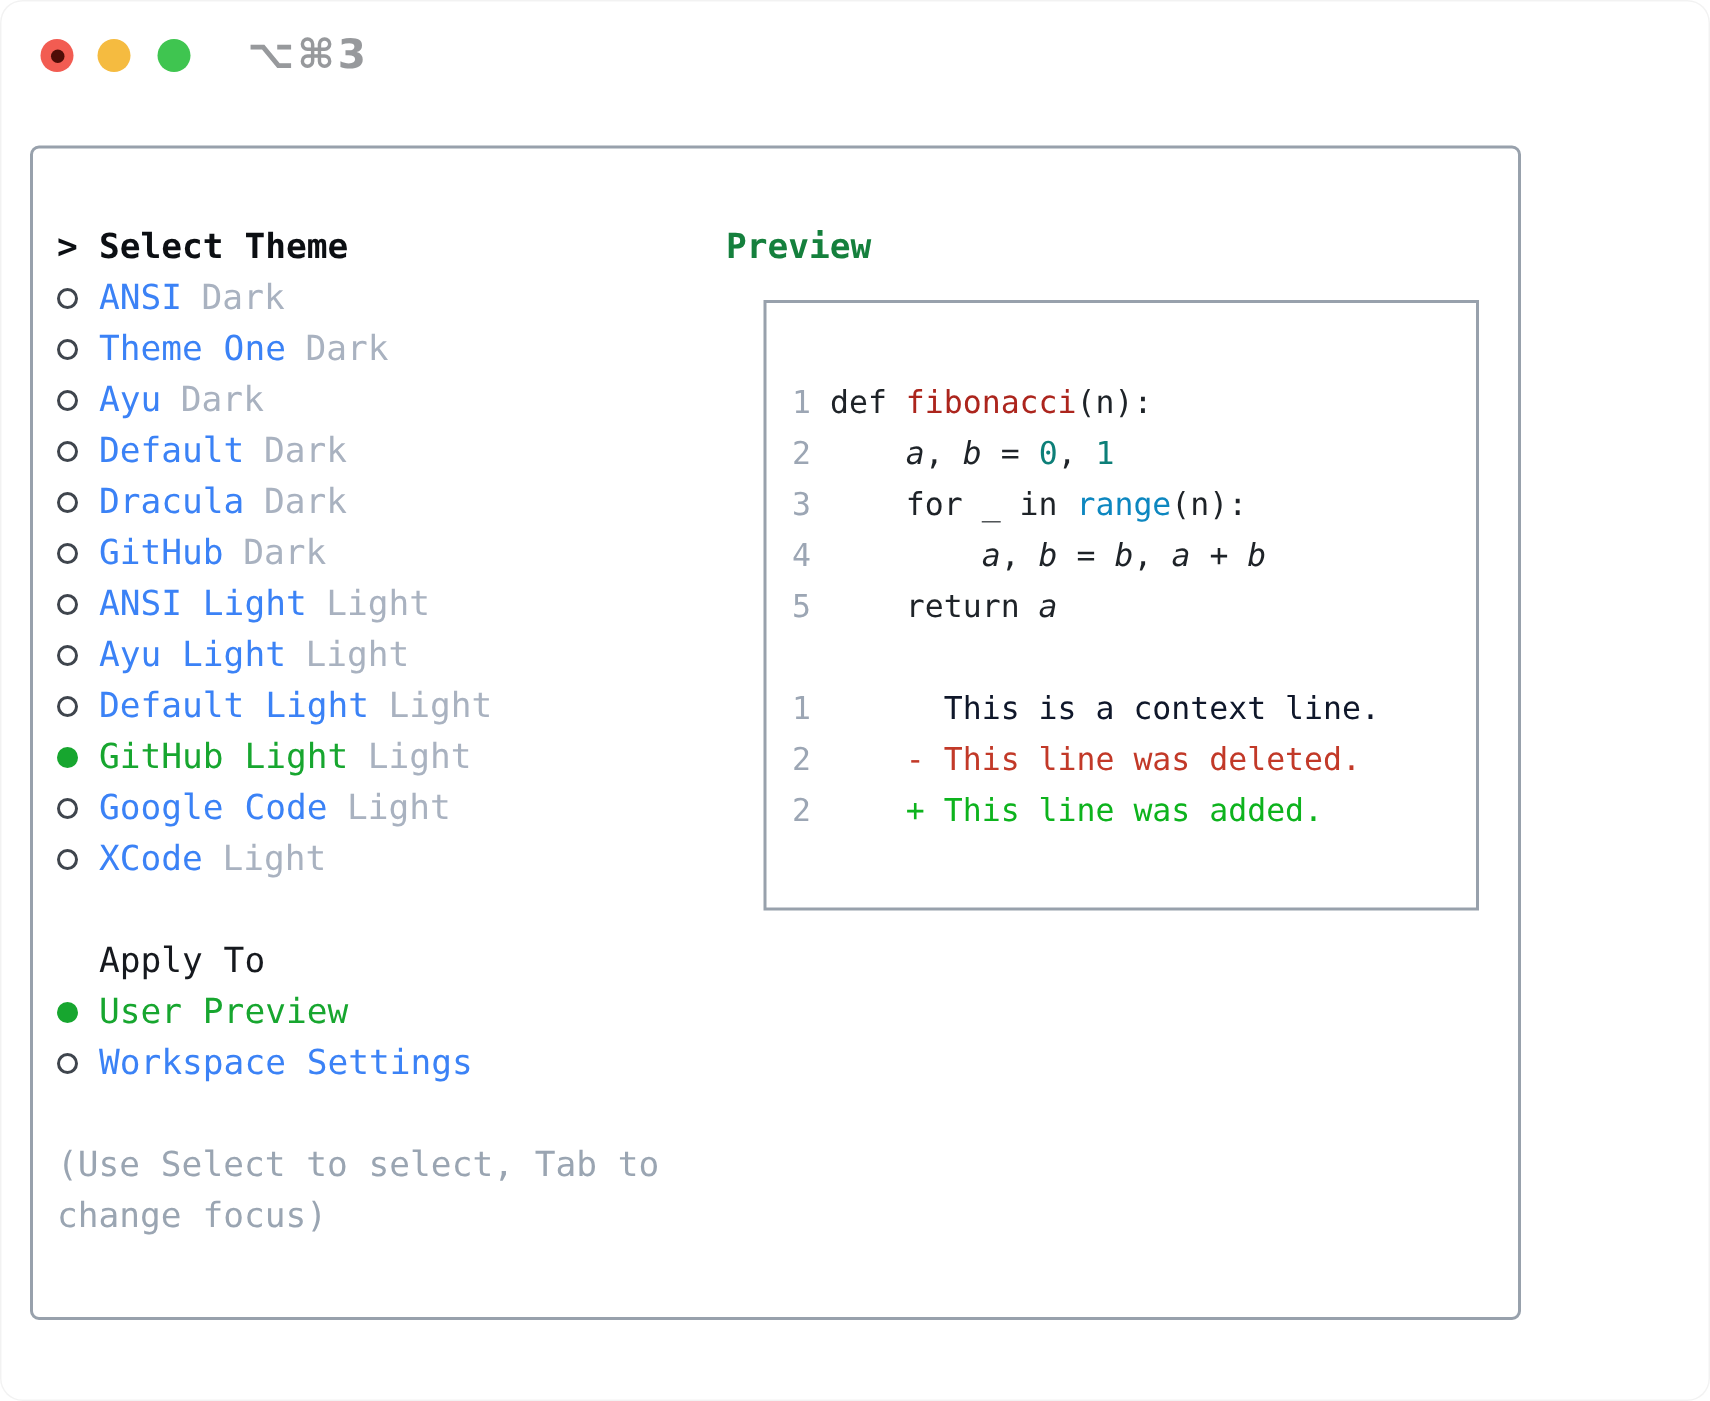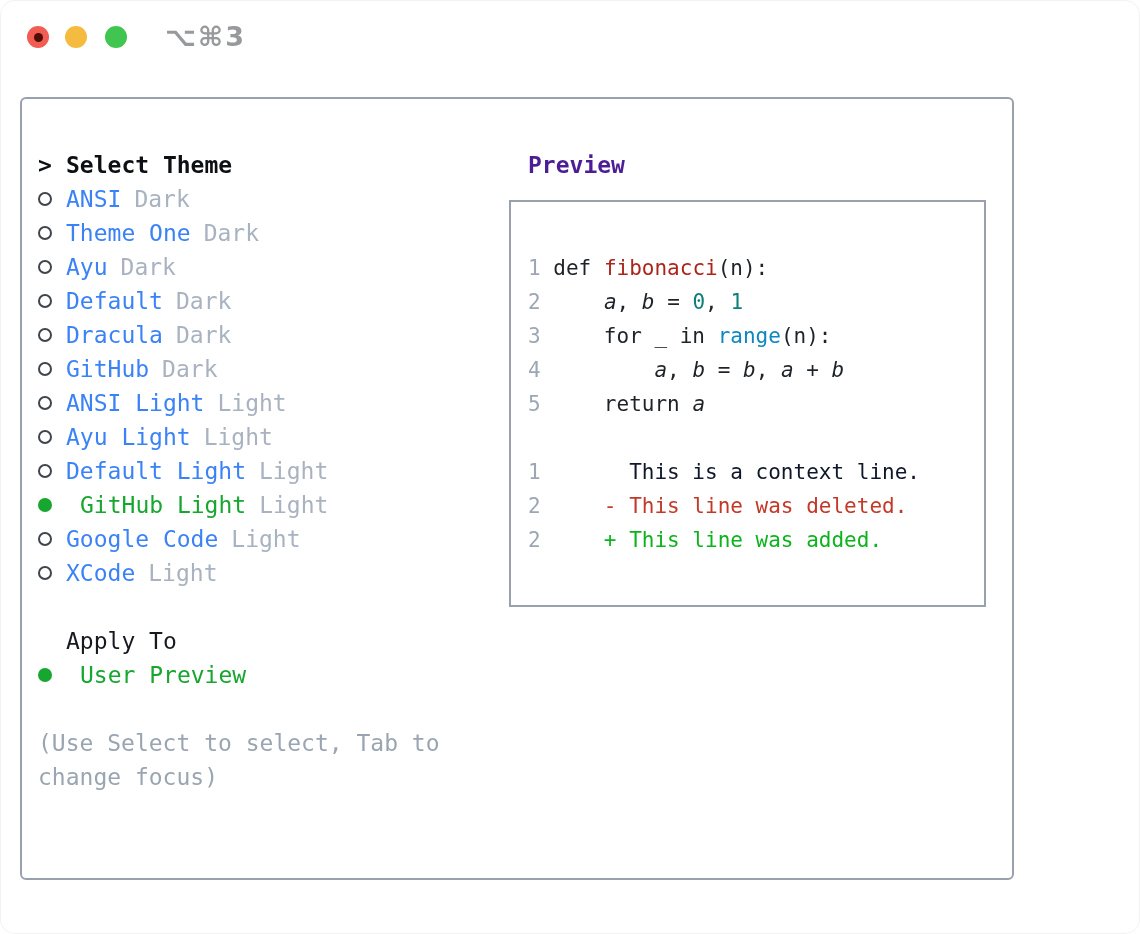--- a/index.html
+++ b/index.html
@@ -34,28 +34,28 @@
   
   .menu { position:absolute; left:16px; top:49px; width:450px; font-size:23px; }
   .row { height:34px; display:flex; align-items:center; white-space:pre; }
   .row.spacer { pointer-events:none; }
   .bullet { width:28px; flex:none; display:flex; align-items:center; }
   .radio { width:14px; height:14px; border:2px solid #3f454d; border-radius:50%; }
   .selected .radio { border:none; background:var(--green-sel); }
   .prompt { width:28px; flex:none; font-weight:bold; color:#0c0f13; }
   .hdr { font-weight:bold; color:#0c0f13; }
   .name { color:#3b82f6; }
-  .selected .name { color:var(--green-sel);margin-left:14px; }
+  .selected .name { color:var(--green-sel); }
   .variant { color:#a9b2c0; margin-left:13px; }
   .hint { color:#9aa5b2; height:34px; line-height:34px; white-space:pre; }
   .apply-hdr { color:#16191e; }
 
   
-  .preview-hdr { position:absolute; left:506px; top:49px; height:34px; line-height:34px;
-    font-size:23px; font-weight:bold; color:#4c1d95; }
+  .preview-hdr { position:absolute; left:462px; top:49px; height:34px; line-height:34px;
+    font-size:23px; font-weight:bold; color:#15803d; }
   .preview-box {
     position:absolute; left:487px; top:101px; width:477px; height:407px;
     border:2px solid #98a1ac; background:#fff; padding:49px 0 12px 17px; overflow:hidden;
   }
   .code-line { height:34px; line-height:34px; font-size:21px; white-space:pre; }
 
   .seg-num  { color:#9ca6b4; }
   .seg-plain{ color:#1e2328; }
   .seg-fn   { color:#ac251d; }
   .seg-blue { color:#0d87c0; }
@@ -106,20 +106,21 @@
 
       <div class="row spacer"></div>
 
       <div class="row">
         <span class="bullet"></span>
         <span class="apply-hdr">Apply To</span>
       </div>
 
       <div id="apply-list">
           <div class="row selected"><span class="bullet"><span class="radio"></span></span><span class="name">User Preview</span></div>
+          <div class="row"><span class="bullet"><span class="radio"></span></span><span class="name">Workspace Settings</span></div>
         </div>
 
       <div class="row spacer"></div>
 
       <div class="hint">(Use Select to select, Tab to</div>
       <div class="hint">change focus)</div>
     </div>
 
     <div class="preview-hdr">Preview</div>
 

